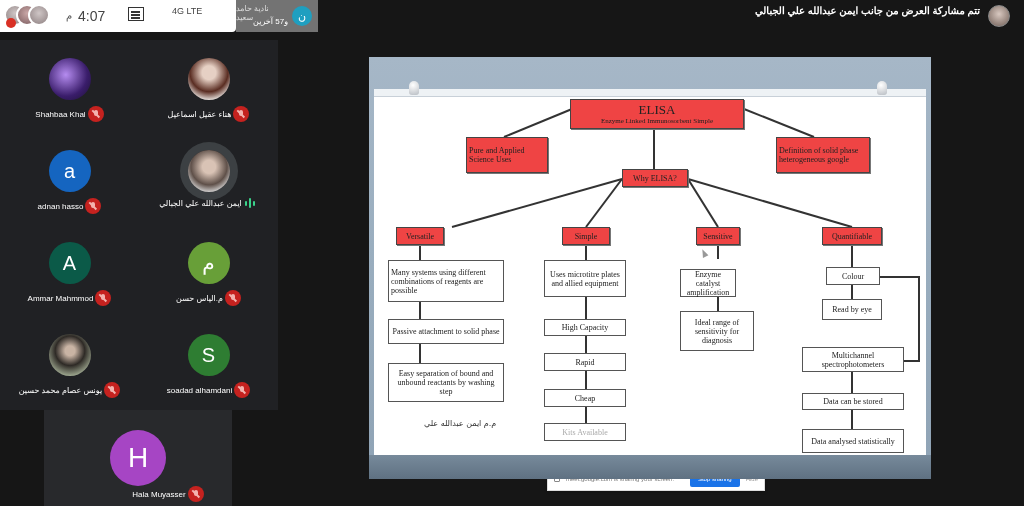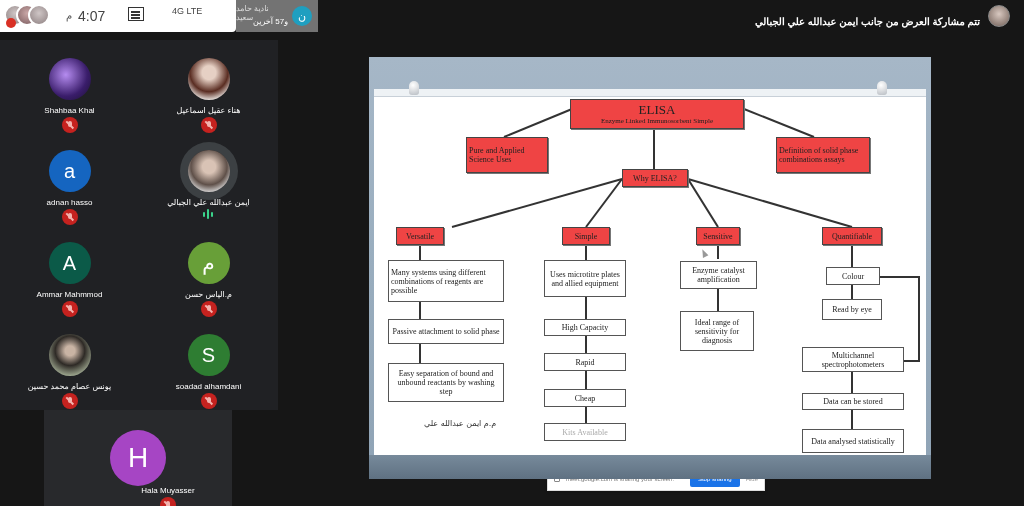--- a/index.html
+++ b/index.html
@@ -18,29 +18,29 @@
   .sb-present::before { content: ""; position: absolute; left: 2px; top: 3px; width: 9px; height: 1.5px; background: #333; box-shadow: 0 3px 0 #333, 0 6px 0 #333; }
   .sb-signal { position: absolute; left: 172px; top: 7px; font-size: 9px; color: #444; line-height: 9px; }
 
   
   .notif { position: absolute; left: 236px; top: 0; width: 82px; height: 32px; background: #737373; }
   .notif-icon { position: absolute; right: 6px; top: 6px; width: 20px; height: 20px; border-radius: 50%; background: #1f9fc0; color: #fff; font-size: 11px; text-align: center; line-height: 20px; }
   .notif-l1 { position: absolute; right: 30px; top: 4px; font-size: 8px; color: #ddd; }
   .notif-l2 { position: absolute; right: 30px; top: 17px; font-size: 8px; color: #fff; }
 
   
-  .presenter { position: absolute; right: 14px; top: 5px; height: 22px; display: flex; align-items: flex-end; gap: 8px; }
+  .presenter { position: absolute; right: 14px; top: 5px; height: 22px; display: flex; align-items: flex-start; gap: 8px; }
   .presenter-text { font-size: 10px; color: #fff; font-weight: bold; }
   .presenter-avatar { width: 22px; height: 22px; border-radius: 50%; background: radial-gradient(circle at 50% 40%, #d8c8c0, #6f5d55); border: 1px solid #888; }
 
   
   .grid { position: absolute; left: 0; top: 40px; width: 278px; height: 370px; background: #202124; }
   .tile { position: absolute; width: 139px; height: 92px; }
   .avatar { position: absolute; left: 50%; top: 18px; margin-left: -21px; width: 42px; height: 42px; border-radius: 50%; color: #fff; font-size: 20px; text-align: center; line-height: 42px; }
-  .name-row { position: absolute; top: 66px; left: 0; width: 100%; display: flex; justify-content: center; align-items: center; gap: 2px; flex-direction: column; }
+  .name-row { position: absolute; top: 66px; left: 0; width: 100%; display: flex; justify-content: center; align-items: center; gap: 2px; }
   .name { font-size: 8px; color: #fff; white-space: nowrap; }
   .mic-off { width: 16px; height: 16px; border-radius: 50%; background: #c5221f; position: relative; }
   .mic-off::before { content: ""; position: absolute; left: 6px; top: 4px; width: 4px; height: 6px; border-radius: 2px; background: #f3b3ae; }
   .mic-off::after { content: ""; position: absolute; left: 3px; top: 7px; width: 10px; height: 1.5px; background: #f3b3ae; transform: rotate(45deg); }
   .speaking { width: 14px; height: 10px; position: relative; }
   .speaking span { position: absolute; bottom: 0; width: 2px; background: #3ad38b; border-radius: 1px; }
   .ring { box-shadow: 0 0 0 8px #3c4043; }
 
   .solo { position: absolute; left: 44px; top: 410px; width: 188px; height: 96px; background: #28292c; }
   .solo .avatar { top: 20px; width: 56px; height: 56px; margin-left: -28px; line-height: 56px; font-size: 28px; }
@@ -210,21 +210,21 @@
       </svg>
 
       <div class="box grey" style="left:196px;top:2px;width:174px;height:30px">
         <span class="big">ELISA</span>
         <span class="small">Enzyme Linked Immunosorbent Simple</span>
       </div>
       <div class="box grey left" style="left:92px;top:40px;width:82px;height:36px">
           <span>Pure and Applied Science Uses</span>
         </div>
       <div class="box grey left" style="left:402px;top:40px;width:94px;height:36px">
-          <span>Definition of solid phase combinations assays</span>
+          <span>Definition of solid phase heterogeneous google</span>
         </div>
       <div class="box grey" style="left:248px;top:72px;width:66px;height:18px">
           <span>Why ELISA?</span>
         </div>
 
       <div class="box grey" style="left:22px;top:130px;width:48px;height:18px">
           <span>Versatile</span>
         </div>
       <div class="box left" style="left:14px;top:163px;width:116px;height:42px">
           <span>Many systems using different combinations of reagents are possible</span>
@@ -251,21 +251,21 @@
       <div class="box" style="left:170px;top:292px;width:82px;height:18px">
           <span>Cheap</span>
         </div>
       <div class="box" style="left:170px;top:326px;width:82px;height:18px;overflow:hidden;color:#aaa">
           <span>Kits Available</span>
         </div>
 
       <div class="box grey" style="left:322px;top:130px;width:44px;height:18px">
           <span>Sensitive</span>
         </div>
-      <div class="box" style="left:306px;top:164px;width:77px;height:28px">
+      <div class="box" style="left:306px;top:172px;width:56px;height:28px">
           <span>Enzyme catalyst amplification</span>
         </div>
       <div class="box" style="left:306px;top:214px;width:74px;height:40px">
           <span>Ideal range of sensitivity for diagnosis</span>
         </div>
 
       <div class="box grey" style="left:448px;top:130px;width:60px;height:18px">
           <span>Quantifiable</span>
         </div>
       <div class="box" style="left:452px;top:170px;width:54px;height:18px">

